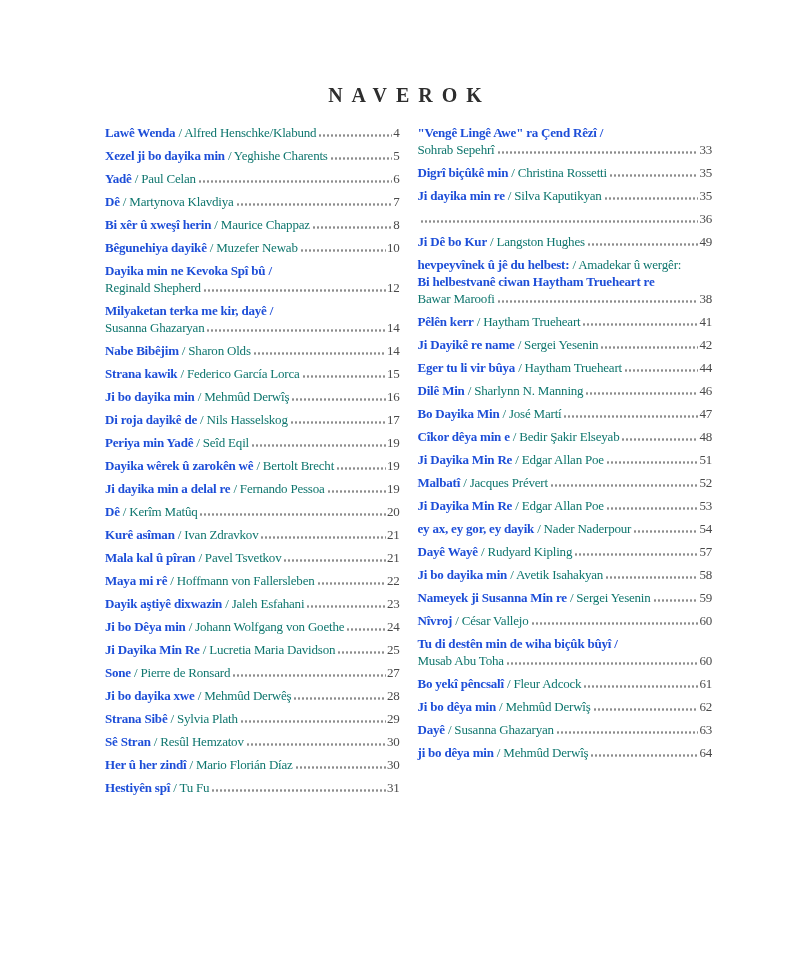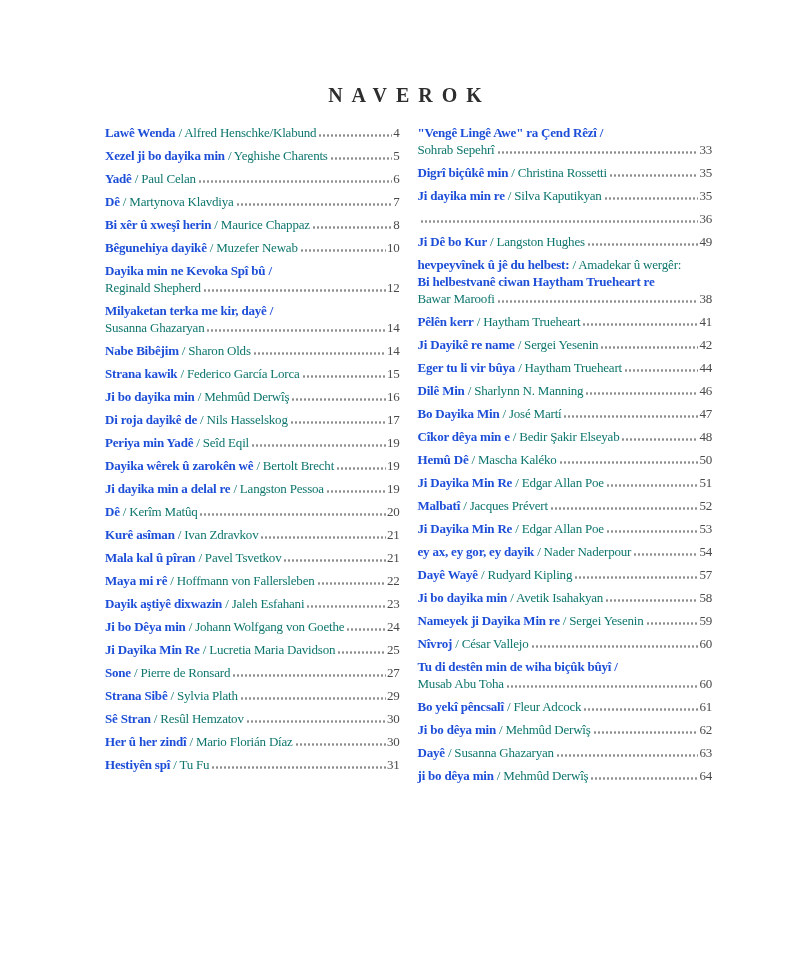--- a/index.html
+++ b/index.html
@@ -169,21 +169,21 @@
         </div>
         <div class="entry">
           <div class="eline last">
             <span class="txt"><span class="t">Dayika wêrek û zarokên wê</span><span class="a"> / Bertolt Brecht</span></span>
             <span class="leader"></span>
             <span class="pg">19</span>
           </div>
         </div>
         <div class="entry">
           <div class="eline last">
-            <span class="txt"><span class="t">Ji dayika min a delal re</span><span class="a"> / Langston Pessoa</span></span>
+            <span class="txt"><span class="t">Ji dayika min a delal re</span><span class="a"> / Fernando Pessoa</span></span>
             <span class="leader"></span>
             <span class="pg">19</span>
           </div>
         </div>
         <div class="entry">
           <div class="eline last">
             <span class="txt"><span class="t">Dê</span><span class="a"> / Kerîm Matûq</span></span>
             <span class="leader"></span>
             <span class="pg">20</span>
           </div>
@@ -228,20 +228,27 @@
             <span class="txt"><span class="t">Ji Dayika Min Re</span><span class="a"> / Lucretia Maria Davidson</span></span>
             <span class="leader"></span>
             <span class="pg">25</span>
           </div>
         </div>
         <div class="entry">
           <div class="eline last">
             <span class="txt"><span class="t">Sone</span><span class="a"> / Pierre de Ronsard</span></span>
             <span class="leader"></span>
             <span class="pg">27</span>
+          </div>
+        </div>
+        <div class="entry">
+          <div class="eline last">
+            <span class="txt"><span class="t">Ji bo dayika xwe</span><span class="a"> / Mehmûd Derwêş</span></span>
+            <span class="leader"></span>
+            <span class="pg">28</span>
           </div>
         </div>
         <div class="entry">
           <div class="eline last">
             <span class="txt"><span class="t">Strana Sibê</span><span class="a"> / Sylvia Plath</span></span>
             <span class="leader"></span>
             <span class="pg">29</span>
           </div>
         </div>
         <div class="entry">
@@ -348,27 +355,20 @@
         </div>
         <div class="entry">
           <div class="eline last">
             <span class="txt"><span class="t">Cîkor dêya min e</span><span class="a"> / Bedir Şakir Elseyab</span></span>
             <span class="leader"></span>
             <span class="pg">48</span>
           </div>
         </div>
         <div class="entry">
           <div class="eline last">
-            <span class="txt"><span class="t">Hemû Dê</span><span class="a"> / Mascha Kaléko</span></span>
-            <span class="leader"></span>
-            <span class="pg">50</span>
-          </div>
-        </div>
-        <div class="entry">
-          <div class="eline last">
             <span class="txt"><span class="t">Ji Dayika Min Re</span><span class="a"> / Edgar Allan Poe</span></span>
             <span class="leader"></span>
             <span class="pg">51</span>
           </div>
         </div>
         <div class="entry">
           <div class="eline last">
             <span class="txt"><span class="t">Malbatî</span><span class="a"> / Jacques Prévert</span></span>
             <span class="leader"></span>
             <span class="pg">52</span>
@@ -397,21 +397,21 @@
         </div>
         <div class="entry">
           <div class="eline last">
             <span class="txt"><span class="t">Ji bo dayika min</span><span class="a"> / Avetik Isahakyan</span></span>
             <span class="leader"></span>
             <span class="pg">58</span>
           </div>
         </div>
         <div class="entry">
           <div class="eline last">
-            <span class="txt"><span class="t">Nameyek ji Dayika Min re</span><span class="a"> / Sergei Yesenin</span></span>
+            <span class="txt"><span class="t">Nameyek ji Susanna Min re</span><span class="a"> / Sergei Yesenin</span></span>
             <span class="leader"></span>
             <span class="pg">59</span>
           </div>
         </div>
         <div class="entry">
           <div class="eline last">
             <span class="txt"><span class="t">Nîvroj</span><span class="a"> / César Vallejo</span></span>
             <span class="leader"></span>
             <span class="pg">60</span>
           </div>

